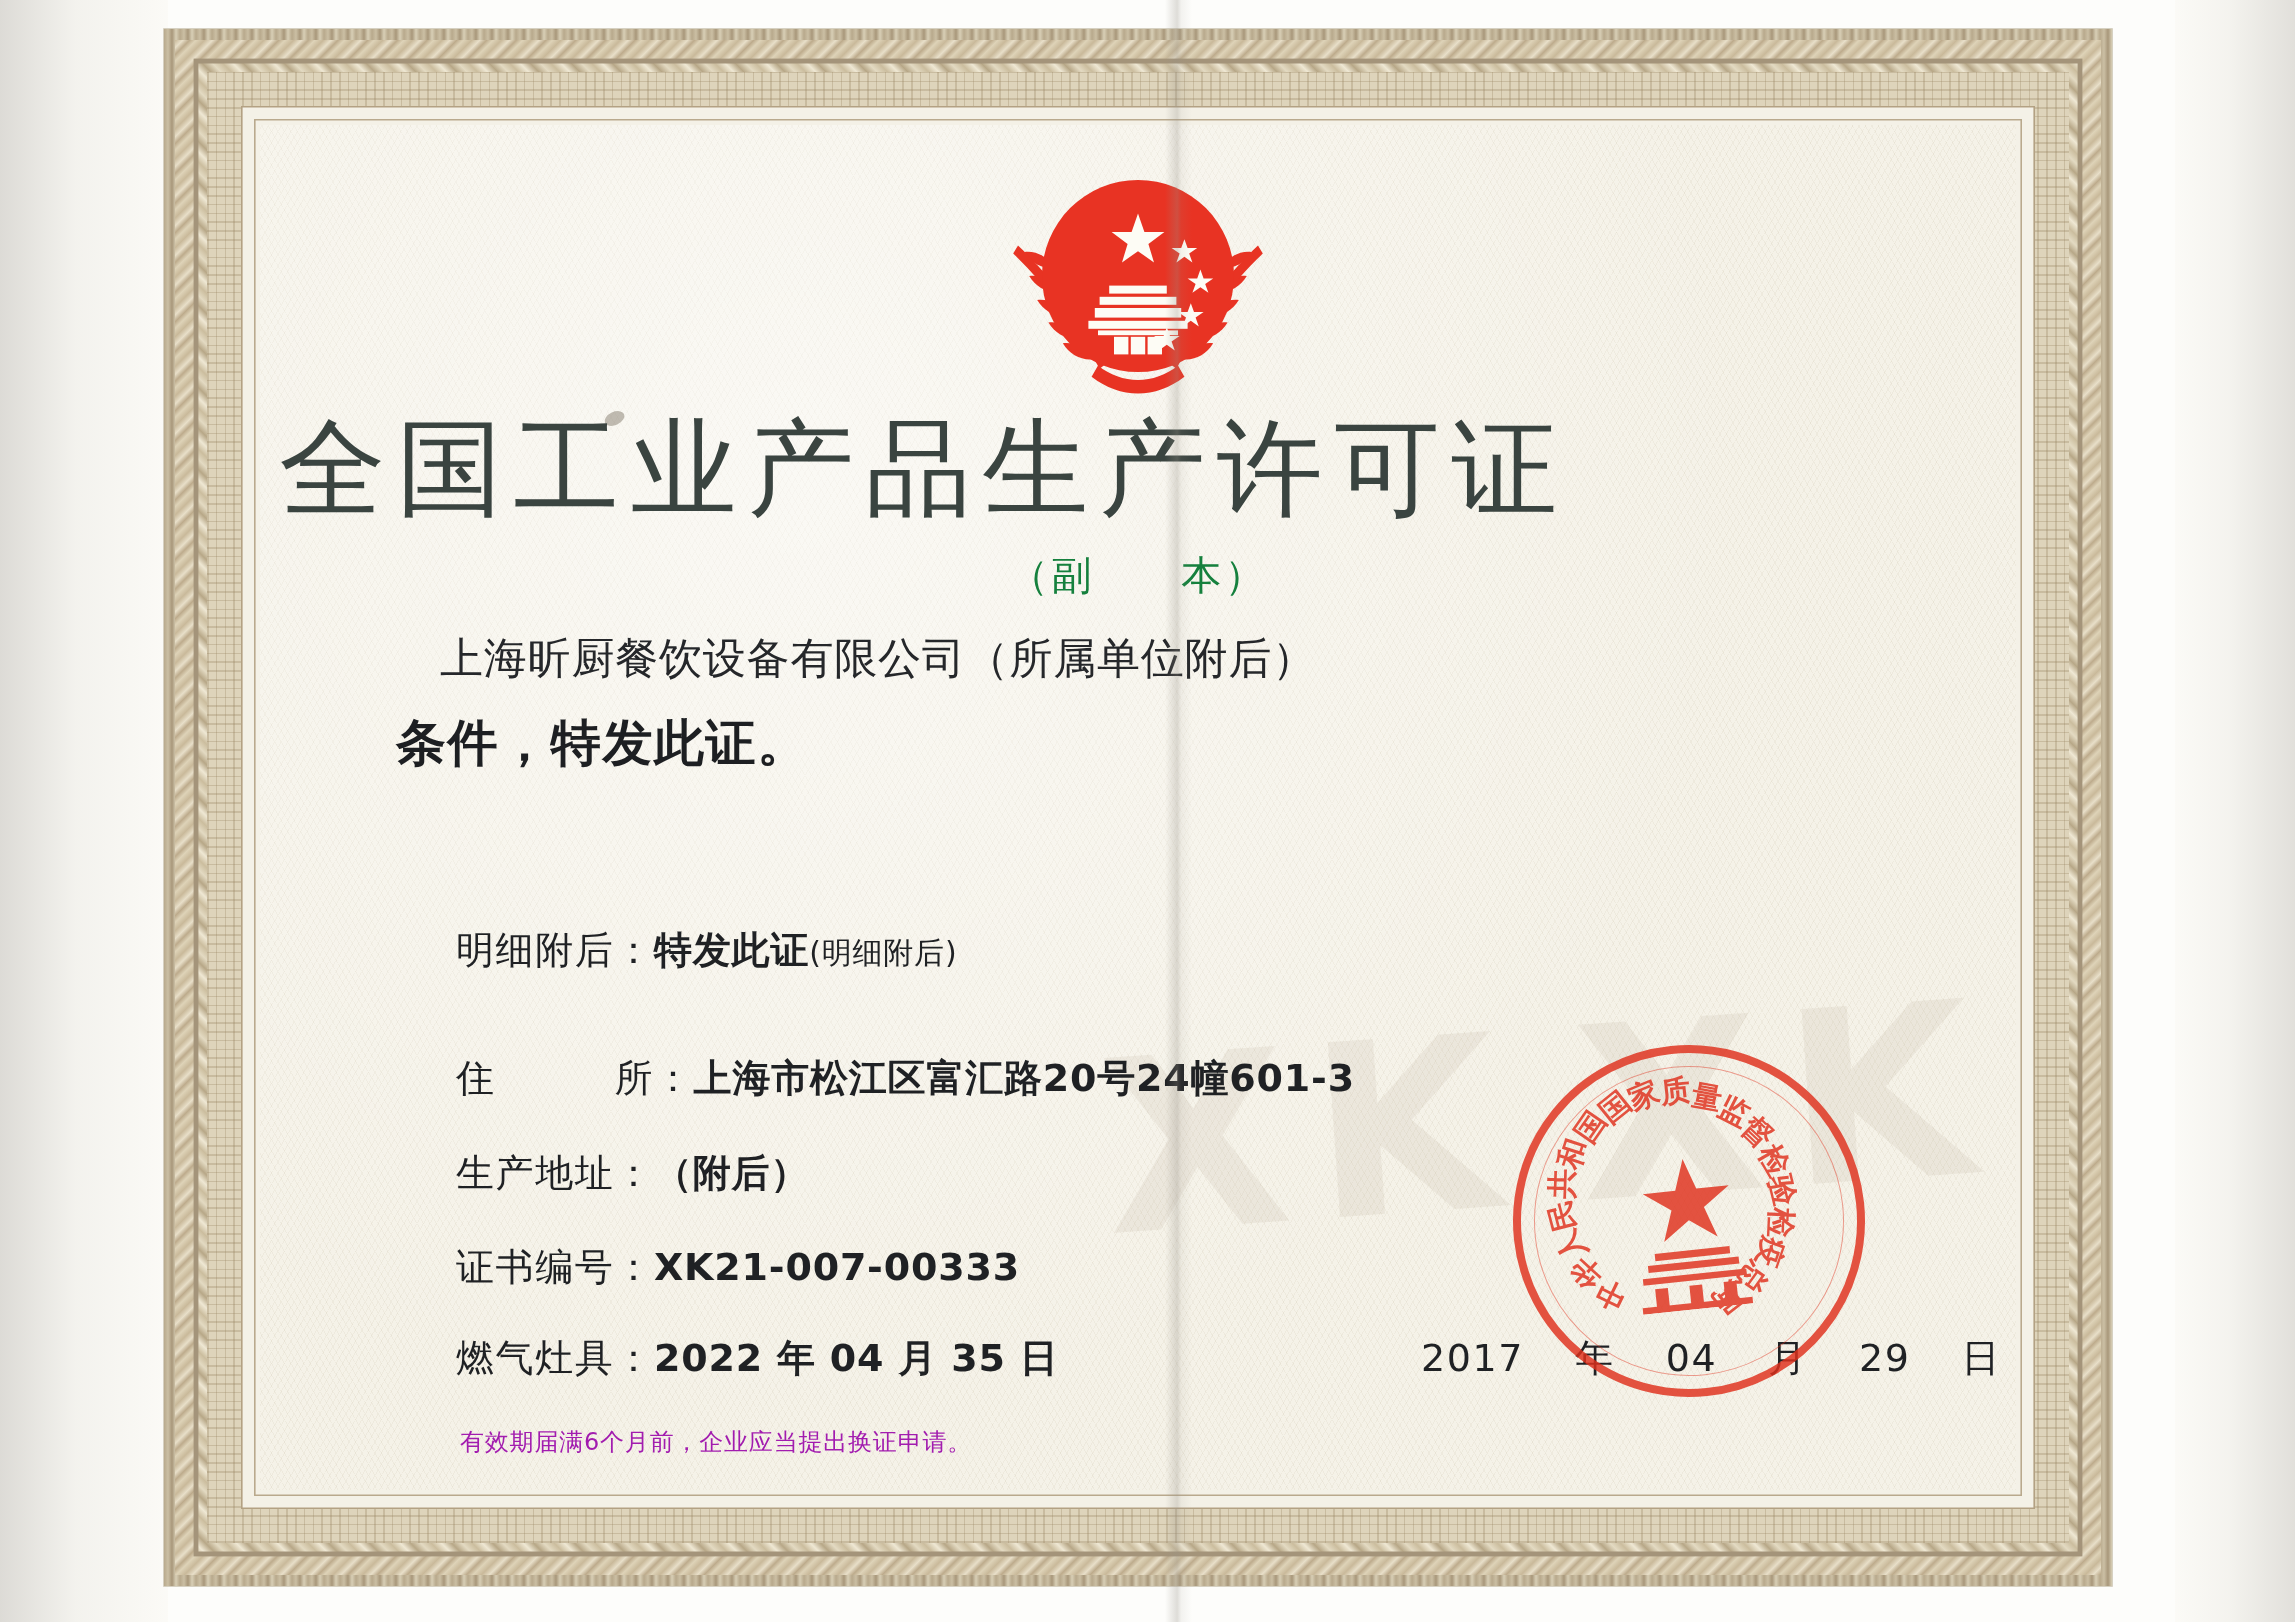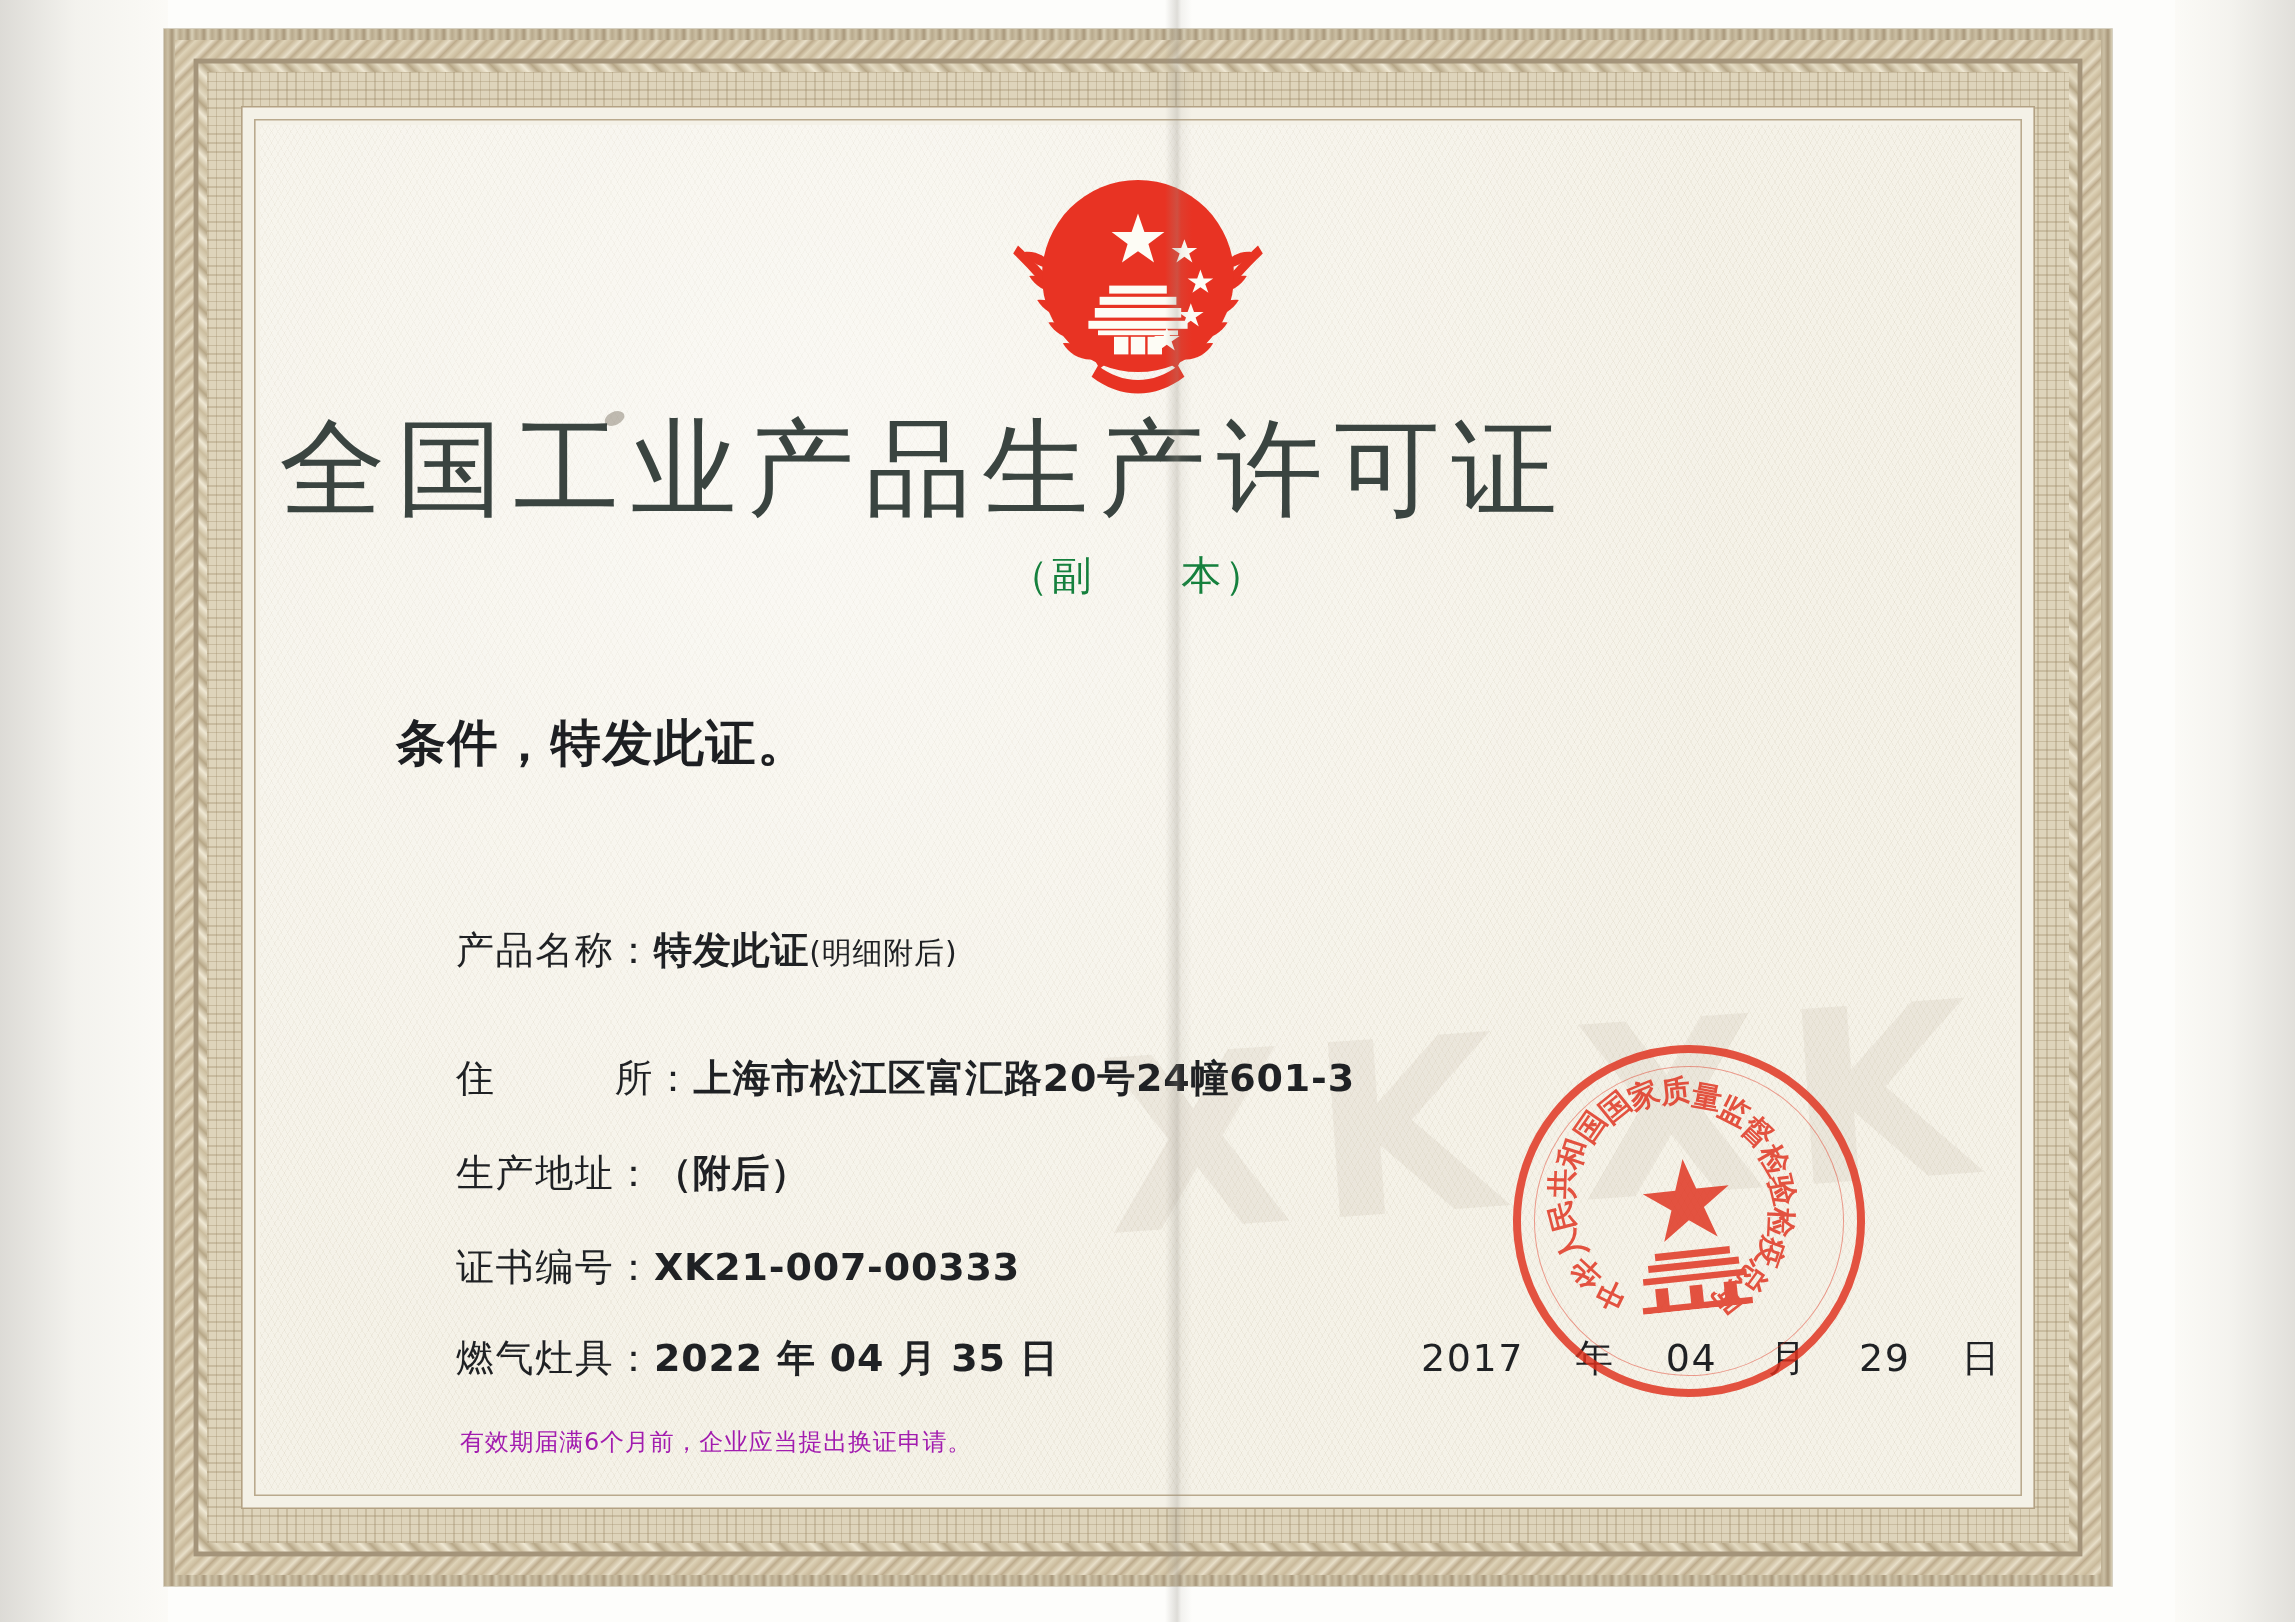--- a/index.html
+++ b/index.html
@@ -283,27 +283,28 @@
             <rect x="161" y="226" width="18" height="22"></rect>
           </g>
         </svg>
       </div>
 
       <div class="speck"></div>
 
       <div class="title">全国工业产品生产许可证</div>
       <div class="subtitle">（副　　本）</div>
 
+      <div class="company">上海昕厨餐饮设备有限公司（所属单位附后）</div>
 
       <div class="statement">
         <span class="l2">条件，特发此证。</span>
       </div>
 
       <div class="field f-product">
-        <span class="lbl">产品名称：</span><span class="val">特发此证</span><span class="small">(明细附后)</span>
+        <span class="lbl">明细附后：</span><span class="val">特发此证</span><span class="small">(明细附后)</span>
       </div>
 
       <div class="field f-address">
         <span class="lbl">住　　　所：</span><span class="val">上海市松江区富汇路20号24幢601-3</span>
       </div>
 
       <div class="field f-factory">
         <span class="lbl">生产地址：</span><span class="val">（附后）</span>
       </div>
 

